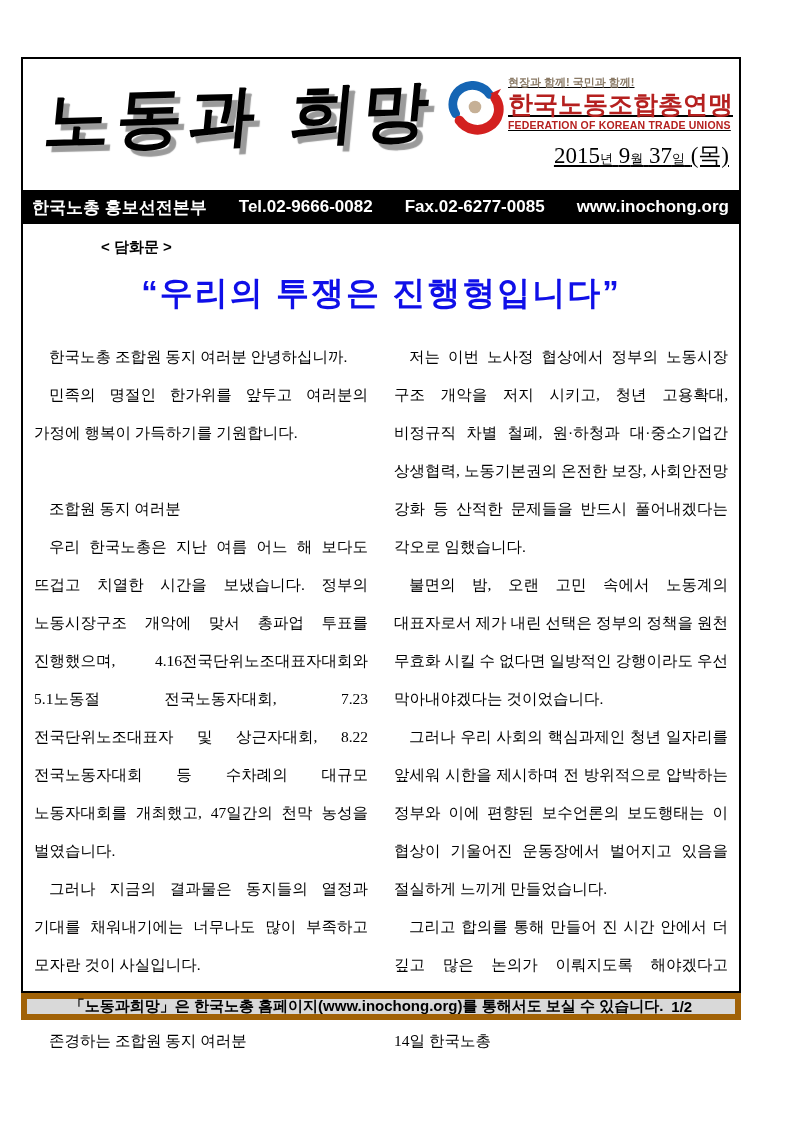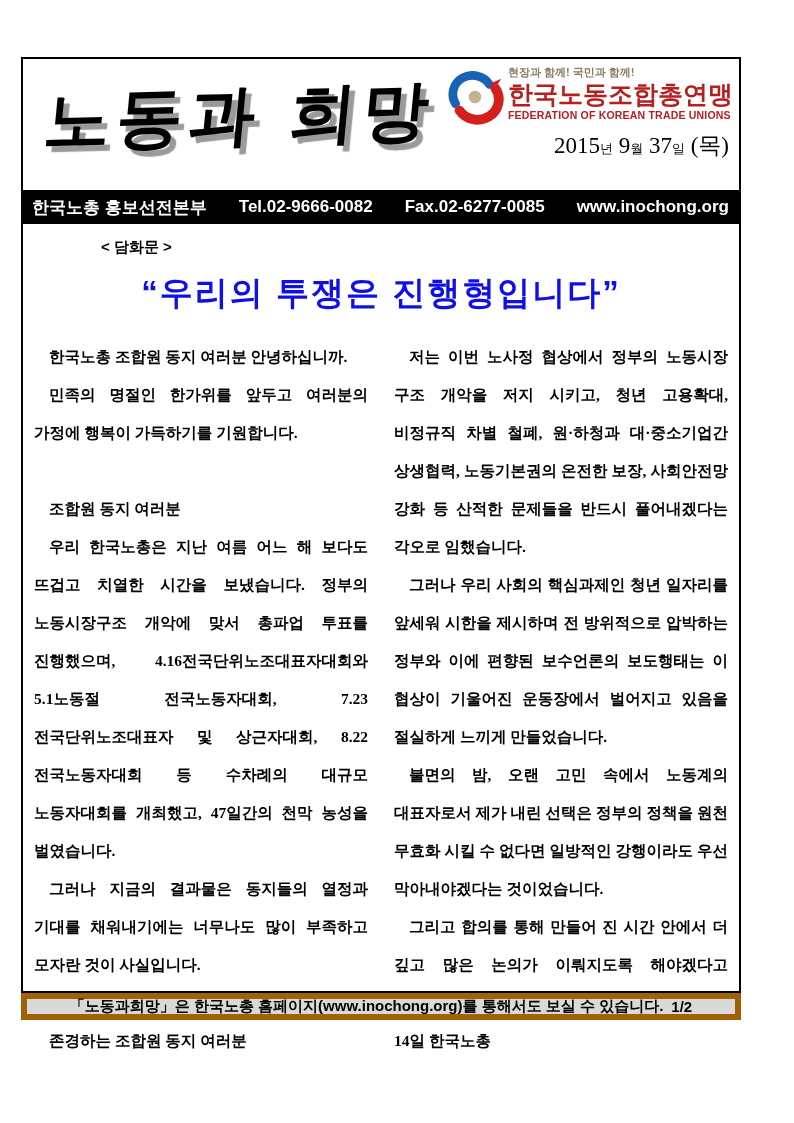--- a/index.html
+++ b/index.html
@@ -33,23 +33,24 @@
   .masthead{
     position:absolute;left:22px;top:12px;
     font-family:"DejaVu Serif","Liberation Serif",serif;
     font-size:66px;font-weight:900;
     letter-spacing:6px;
     transform:skewX(-7deg) rotate(-1.5deg);
     text-shadow:6px 6px 1px #9a9a9a;
     white-space:nowrap;
   }
   .fktu-block{
-    position:absolute;right:4px;top:6px;
+    position:absolute;right:4px;top:16px;
     width:286px;
     text-align:right;
+    text-decoration:underline;
   }
   .logo-row{
     display:flex;align-items:flex-start;justify-content:flex-end;
     gap:4px;padding-right:2px;
   }
   .logo-mark{width:58px;height:54px;flex:0 0 auto;margin-top:6px;}
   .logo-text{text-align:left;}
   .org-tagline{
     font-family:"Liberation Sans",sans-serif;
     font-size:11px;font-weight:bold;
@@ -102,21 +103,20 @@
     font-family:"Liberation Sans",sans-serif;
     font-weight:900;font-size:33px;
     letter-spacing:2px;
     color:var(--title_blue);
     white-space:nowrap;
   }
   .columns{
     display:flex;gap:26px;
     margin-top:22px;
     padding:0 11px;
-    font-weight:bold;
   }
   .col{flex:1 1 0;min-width:0;}
   .col p{
     font-size:15.5px;
     line-height:38px;
     text-align:justify;
     text-indent:15px;
     margin:0;
     word-break:keep-all;
     overflow-wrap:break-word;
@@ -187,22 +187,22 @@
             <p>민족의 명절인 한가위를 앞두고 여러분의 가정에 행복이 가득하기를 기원합니다.</p>
             <p></p>
             <p>조합원 동지 여러분</p>
             <p>우리 한국노총은 지난 여름 어느 해 보다도 뜨겁고 치열한 시간을 보냈습니다. 정부의 노동시장구조 개악에 맞서 총파업 투표를 진행했으며, 4.16전국단위노조대표자대회와 5.1노동절 전국노동자대회, 7.23 전국단위노조대표자 및 상근자대회, 8.22 전국노동자대회 등 수차례의 대규모 노동자대회를 개최했고, 47일간의 천막 농성을 벌였습니다.</p>
             <p>그러나 지금의 결과물은 동지들의 열정과 기대를 채워내기에는 너무나도 많이 부족하고 모자란 것이 사실입니다.</p>
             <p>한국노총 대표자로서 죄송하게 생각합니다.</p>
             <p>존경하는 조합원 동지 여러분</p>
           </div>
         <div class="col">
             <p>저는 이번 노사정 협상에서 정부의 노동시장 구조 개악을 저지 시키고, 청년 고용확대, 비정규직 차별 철폐, 원·하청과 대·중소기업간 상생협력, 노동기본권의 온전한 보장, 사회안전망 강화 등 산적한 문제들을 반드시 풀어내겠다는 각오로 임했습니다.</p>
+            <p>불면의 밤, 오랜 고민 속에서 노동계의 대표자로서 제가 내린 선택은 정부의 정책을 원천 무효화 시킬 수 없다면 일방적인 강행이라도 우선 막아내야겠다는 것이었습니다.</p>
             <p>그러나 우리 사회의 핵심과제인 청년 일자리를 앞세워 시한을 제시하며 전 방위적으로 압박하는 정부와 이에 편향된 보수언론의 보도행태는 이 협상이 기울어진 운동장에서 벌어지고 있음을 절실하게 느끼게 만들었습니다.</p>
-            <p>불면의 밤, 오랜 고민 속에서 노동계의 대표자로서 제가 내린 선택은 정부의 정책을 원천 무효화 시킬 수 없다면 일방적인 강행이라도 우선 막아내야겠다는 것이었습니다.</p>
             <p>그리고 합의를 통해 만들어 진 시간 안에서 더 깊고 많은 논의가 이뤄지도록 해야겠다고 생각했습니다. 9.13 노사정위 잠정 합의안은 9월 14일 한국노총</p>
           </div>
       </div>
     </div>
 
   </div>
 
   <div class="footer-bar">
     <span>「노동과희망」은 한국노총 홈페이지(www.inochong.org)를  통해서도 보실 수 있습니다.</span>
     <span>1/2</span>

